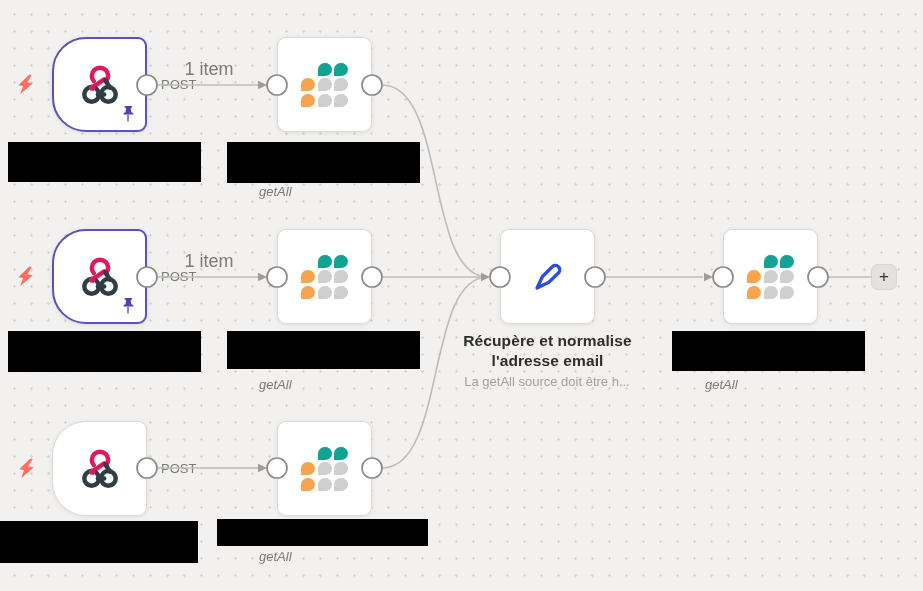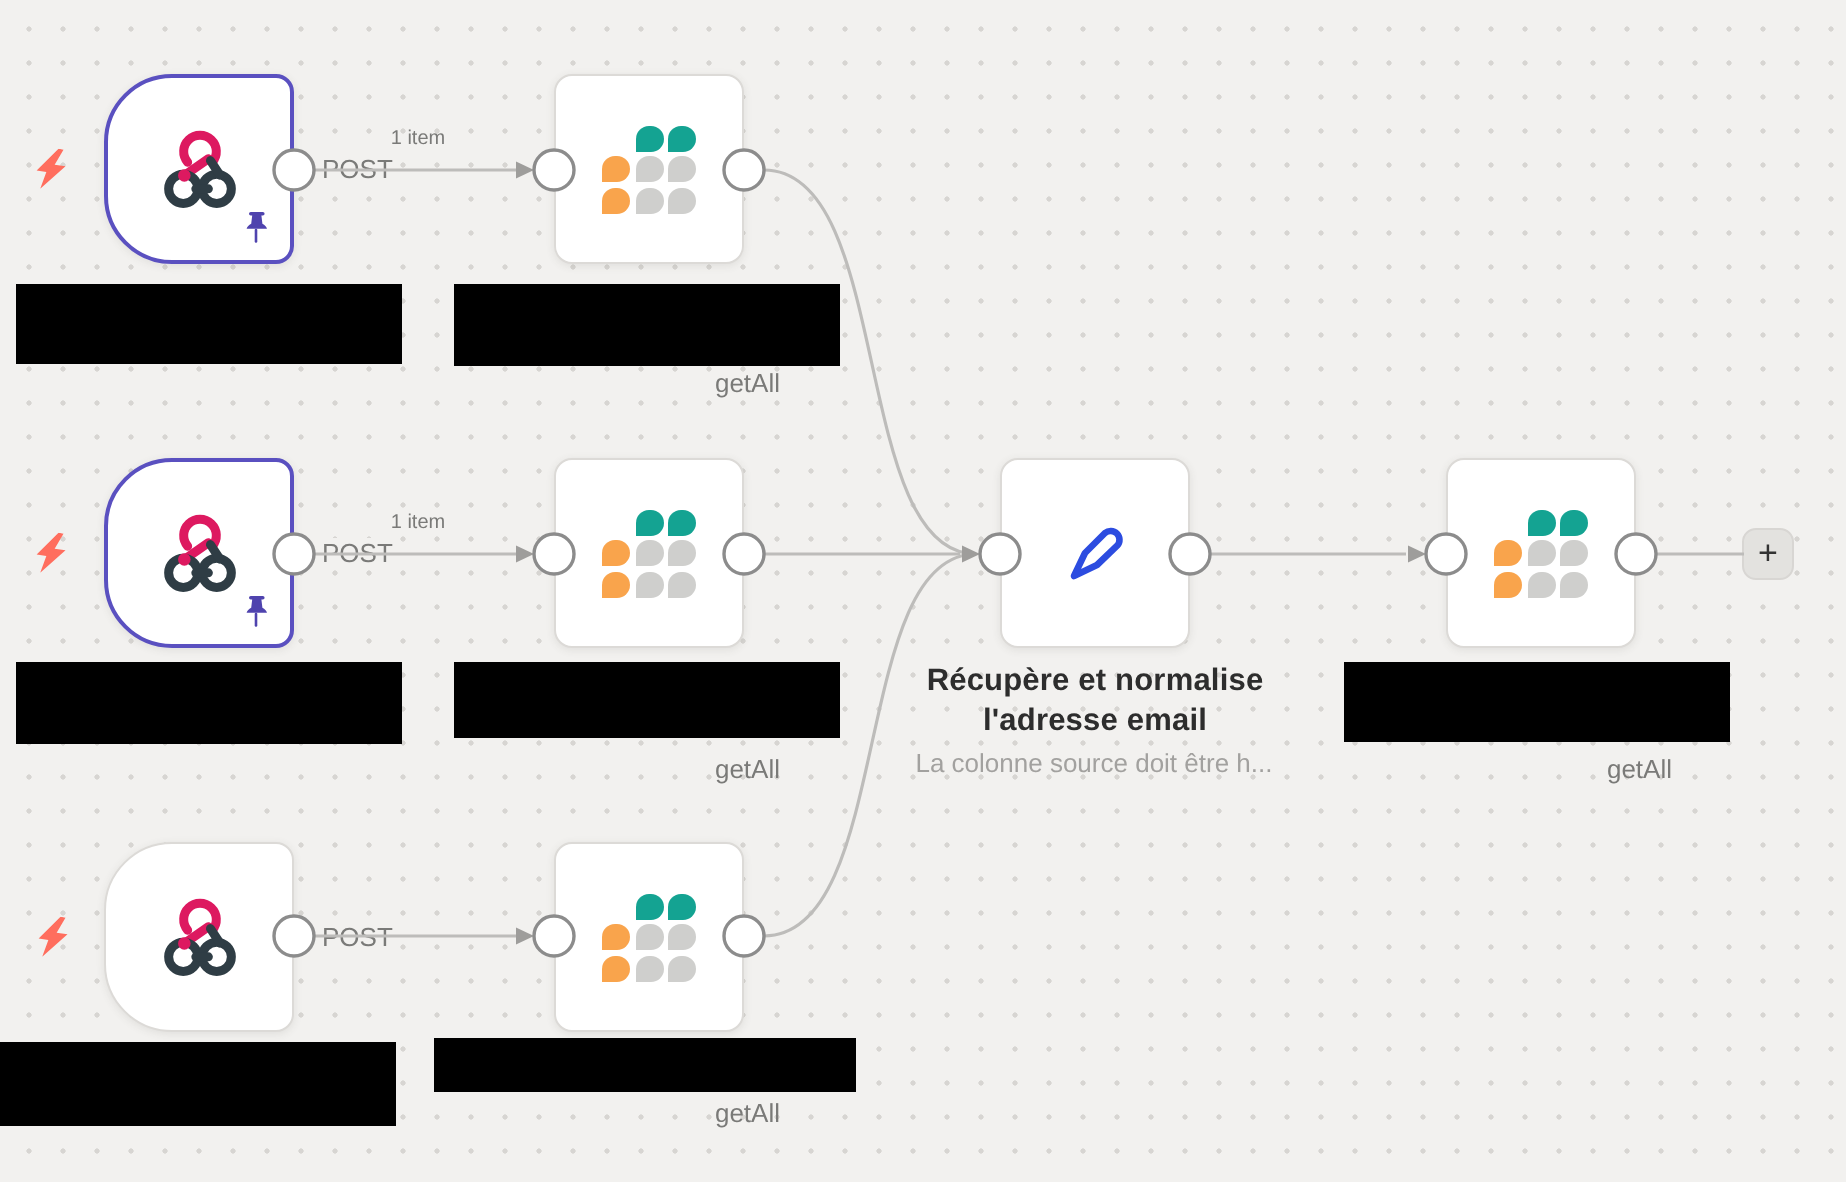--- a/index.html
+++ b/index.html
@@ -30,23 +30,23 @@
   .baserow-icon{display:grid; grid-template-columns:repeat(3,14px); grid-template-rows:repeat(3,13px); gap:2.5px;}
   .petal{border-radius:8px 8px 8px 0;}
   .petal.e{background:transparent;}
   .petal.t{background:#14a392;}
   .petal.o{background:#f9a44c;}
   .petal.g{background:#cfcfcd;}
 
   .bolt{position:absolute; width:17px; height:21px; z-index:2; transform:rotate(8deg);}
 
   .lbl{position:absolute; color:#7a7a78; font-size:13px; z-index:3; line-height:15px;}
-  .lbl.items{width:70px; text-align:center; font-size:10px;}
+  .lbl.items{width:70px; text-align:center; font-size:18px;}
   .lbl.post{background:#f2f1ef; padding:0 2px;}
-  .lbl.op{width:131px; text-align:right;}
+  .lbl.op{width:131px; text-align:left;font-style:italic;}
 
   .node-title{
     position:absolute; width:203px; text-align:center; z-index:3;
     color:#2d2d2d; font-size:15.5px; font-weight:600; line-height:20px;
     letter-spacing:0.1px;
   }
   .node-subtitle{
     position:absolute; width:212px; text-align:center; z-index:3;
     color:#a2a19f; font-size:13px; white-space:nowrap; overflow:hidden;
   }
@@ -228,21 +228,21 @@
   <div class="lbl post" style="left:159px;top:77px">POST</div>
   <div class="lbl post" style="left:159px;top:269px">POST</div>
   <div class="lbl post" style="left:159px;top:461px">POST</div>
 
   <div class="lbl op" style="left:259px;top:184px">getAll</div>
   <div class="lbl op" style="left:259px;top:377px">getAll</div>
   <div class="lbl op" style="left:259px;top:549px">getAll</div>
   <div class="lbl op" style="left:705px;top:377px">getAll</div>
 
   <div class="node-title" style="left:446px;top:331px">Récupère et normalise l'adresse email</div>
-  <div class="node-subtitle" style="left:441px;top:374px">La colonne source doit être h...</div>
+  <div class="node-subtitle" style="left:441px;top:374px">La getAll source doit être h...</div>
 
   <div class="redact" style="left:8px;top:142px;width:193px;height:40px"></div>
   <div class="redact" style="left:227px;top:142px;width:193px;height:41px"></div>
   <div class="redact" style="left:8px;top:331px;width:193px;height:41px"></div>
   <div class="redact" style="left:227px;top:331px;width:193px;height:38px"></div>
   <div class="redact" style="left:672px;top:331px;width:193px;height:40px"></div>
   <div class="redact" style="left:0px;top:521px;width:198px;height:42px"></div>
   <div class="redact" style="left:217px;top:519px;width:211px;height:27px"></div>
 
 </div>

